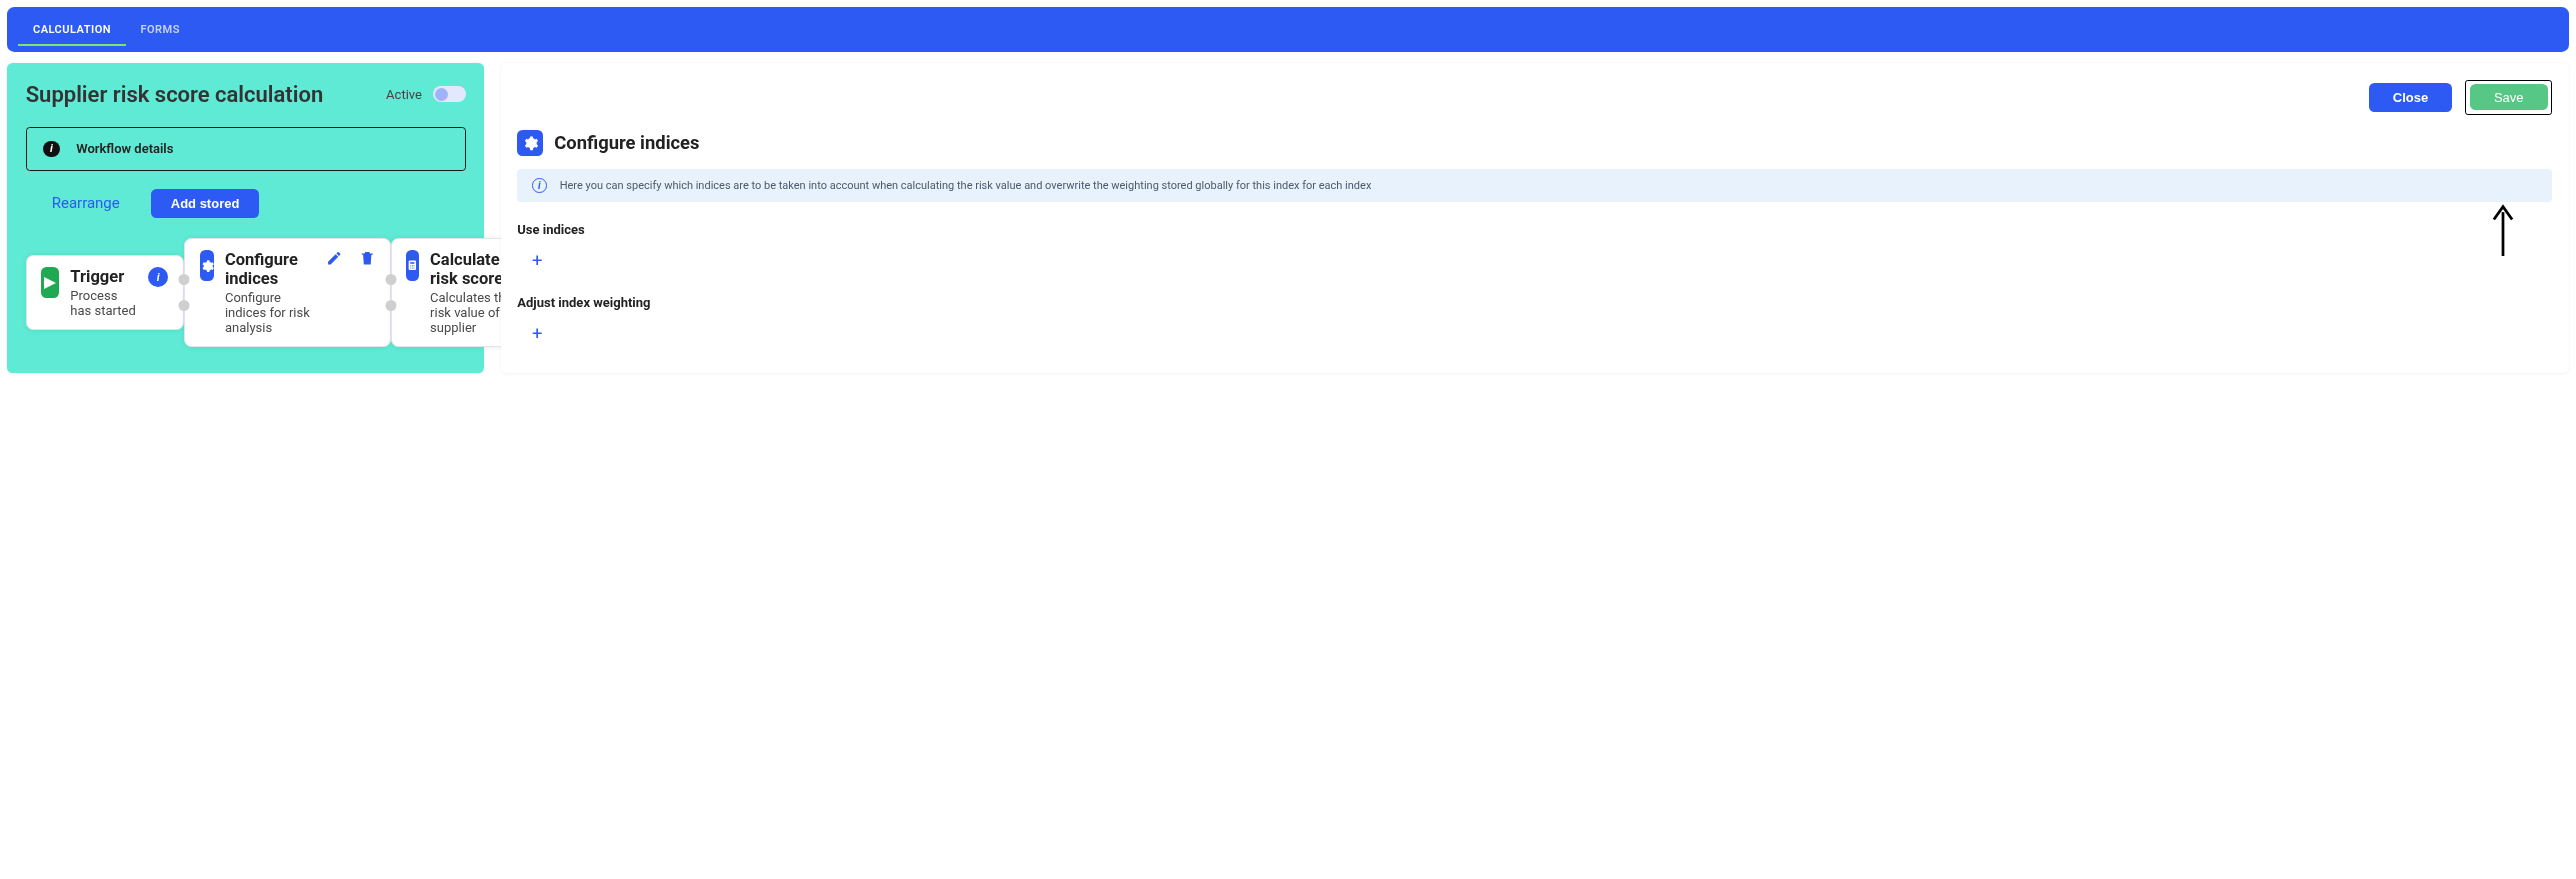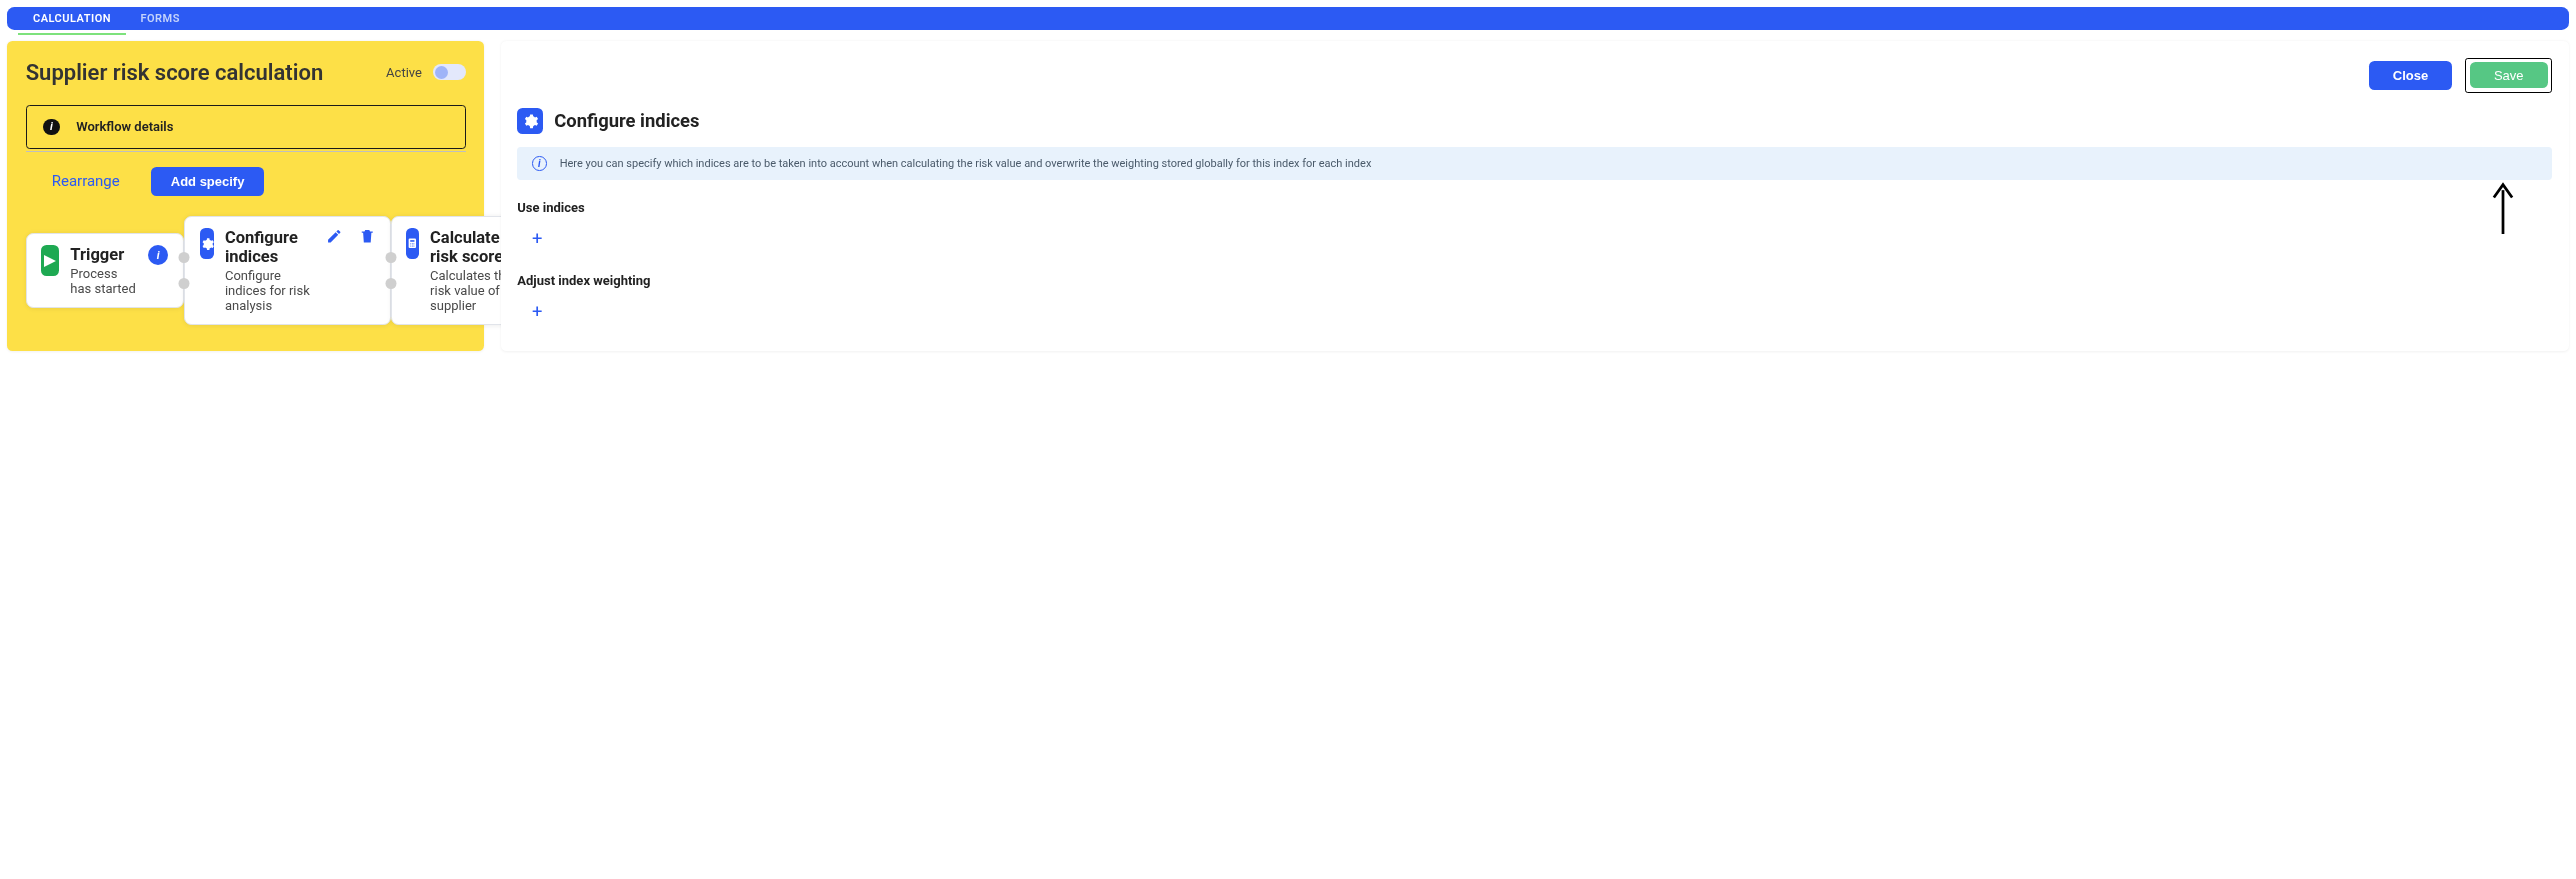--- a/index.html
+++ b/index.html
@@ -6,21 +6,21 @@
   body {
     font-family: -apple-system, BlinkMacSystemFont, "Segoe UI", Roboto, Arial, sans-serif;
     background: #ffffff;
     color: #1a1a1a;
   }
   
   .top-bar {
     background: #2c5af3;
     border-radius: 7.3px;
     margin: 7.3px;
-    height: 23px;
+    height: 45px;
     display: flex;
     align-items: center;
     padding: 0 11px;
   }
   .top-tab {
     color: #c5d3fb;
     font-size: 11px;
     font-weight: 600;
     letter-spacing: 0.5px;
     padding: 0 14.7px;
@@ -40,21 +40,21 @@
     background: #7de27c;
   }
   
   .content-row {
     display: flex;
     margin: 11px 7.3px;
     gap: 16.5px;
   }
   .left-panel {
     width: 477px;
-    background: #fde047;
+    background: #5eead4;
     border-radius: 5.5px;
     padding: 18.4px 18.4px;
     box-shadow: 0 0.9px 2.8px rgba(0,0,0,0.06);
   }
   .right-panel {
     flex: 1;
     background: #fff;
     border-radius: 5.5px;
     padding: 11px 16.5px 26px;
     box-shadow: 0 0.9px 2.8px rgba(0,0,0,0.06);
@@ -298,21 +298,21 @@
       <span class="i-circle">i</span>
       <span>Workflow details</span>
     </div>
     <div class="workflow-details-sep"></div>
 
     <div class="action-row">
       <span class="link-btn">
         <span>Rearrange</span>
       </span>
       <button class="primary-btn">
-        <span>Add specify</span>
+        <span>Add stored</span>
       </button>
     </div>
 
     <div class="workflow">
 
       <div class="node node1">
         <div class="node-icon icon-green">
           <svg viewBox="0 0 24 24" fill="#fff">
               <path d="M4 4l16 8-16 8z"></path>
             </svg>

